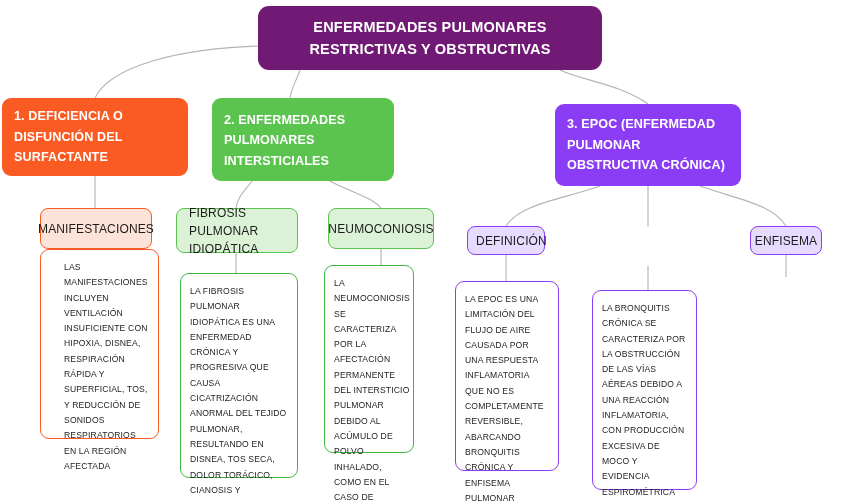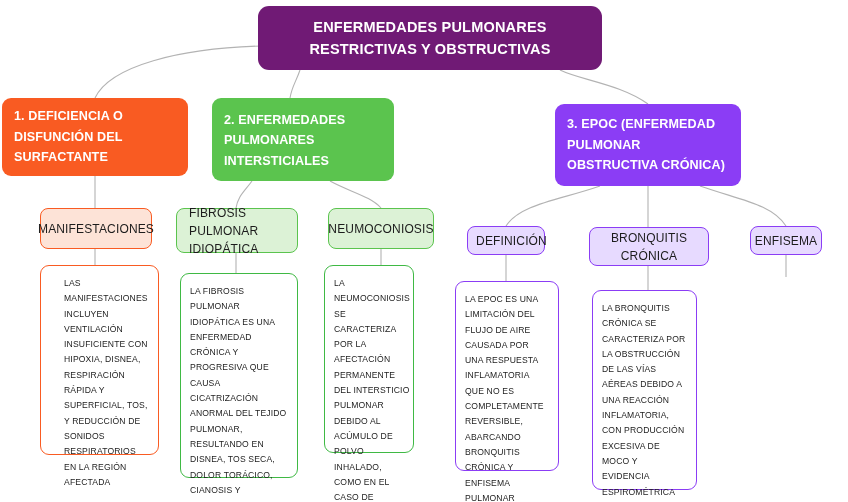--- a/index.html
+++ b/index.html
@@ -143,21 +143,21 @@
   </div>
 
   <div class="node cat orange" style="left:2px; top:98px; width:186px; height:78px;">
     <div class="txt">1. DEFICIENCIA O DISFUNCIÓN DEL SURFACTANTE</div>
   </div>
 
   <div class="node pill orange" style="left:40px; top:208px; width:112px; height:41px;">
     <div class="txt">MANIFESTACIONES</div>
   </div>
 
-  <div class="node detail orange" style="left:40px; top:265px; width:119px; height:190px;padding-left:23px;">
+  <div class="node detail orange" style="left:40px; top:249px; width:119px; height:190px;padding-left:23px;">
     <div class="txt">LAS MANIFESTACIONES INCLUYEN VENTILACIÓN INSUFICIENTE CON HIPOXIA, DISNEA, RESPIRACIÓN RÁPIDA Y SUPERFICIAL, TOS, Y REDUCCIÓN DE SONIDOS RESPIRATORIOS EN LA REGIÓN AFECTADA</div>
   </div>
 
   <div class="node cat green" style="left:212px; top:98px; width:182px; height:83px;">
     <div class="txt">2. ENFERMEDADES PULMONARES INTERSTICIALES</div>
   </div>
 
   <div class="node pill green" style="left:176px; top:208px; width:122px; height:45px; justify-content:flex-start; text-align:left;">
     <div class="txt">FIBROSIS PULMONAR IDIOPÁTICA</div>
   </div>
@@ -179,23 +179,20 @@
   </div>
 
   <div class="node pill purple" style="left:467px; top:226px; width:78px; height:29px;padding-left:23px;">
     <div class="txt">DEFINICIÓN</div>
   </div>
 
   <div class="node detail purple" style="left:455px; top:281px; width:104px; height:190px;">
     <div class="txt">LA EPOC ES UNA LIMITACIÓN DEL FLUJO DE AIRE CAUSADA POR UNA RESPUESTA INFLAMATORIA QUE NO ES COMPLETAMENTE REVERSIBLE, ABARCANDO BRONQUITIS CRÓNICA Y ENFISEMA PULMONAR</div>
   </div>
 
-  <div class="node pill purple" style="left:589px; top:227px; width:120px; height:39px;">
-    <div class="txt">BRONQUITIS CRÓNICA</div>
-  </div>
 
   <div class="node detail purple" style="left:592px; top:290px; width:105px; height:200px;">
     <div class="txt">LA BRONQUITIS CRÓNICA SE CARACTERIZA POR LA OBSTRUCCIÓN DE LAS VÍAS AÉREAS DEBIDO A UNA REACCIÓN INFLAMATORIA, CON PRODUCCIÓN EXCESIVA DE MOCO Y EVIDENCIA ESPIROMÉTRICA DE OBSTRUCCIÓN AL FLUJO AÉREO</div>
   </div>
 
   <div class="node pill purple" style="left:750px; top:226px; width:72px; height:29px;">
     <div class="txt">ENFISEMA</div>
   </div>
 
 

